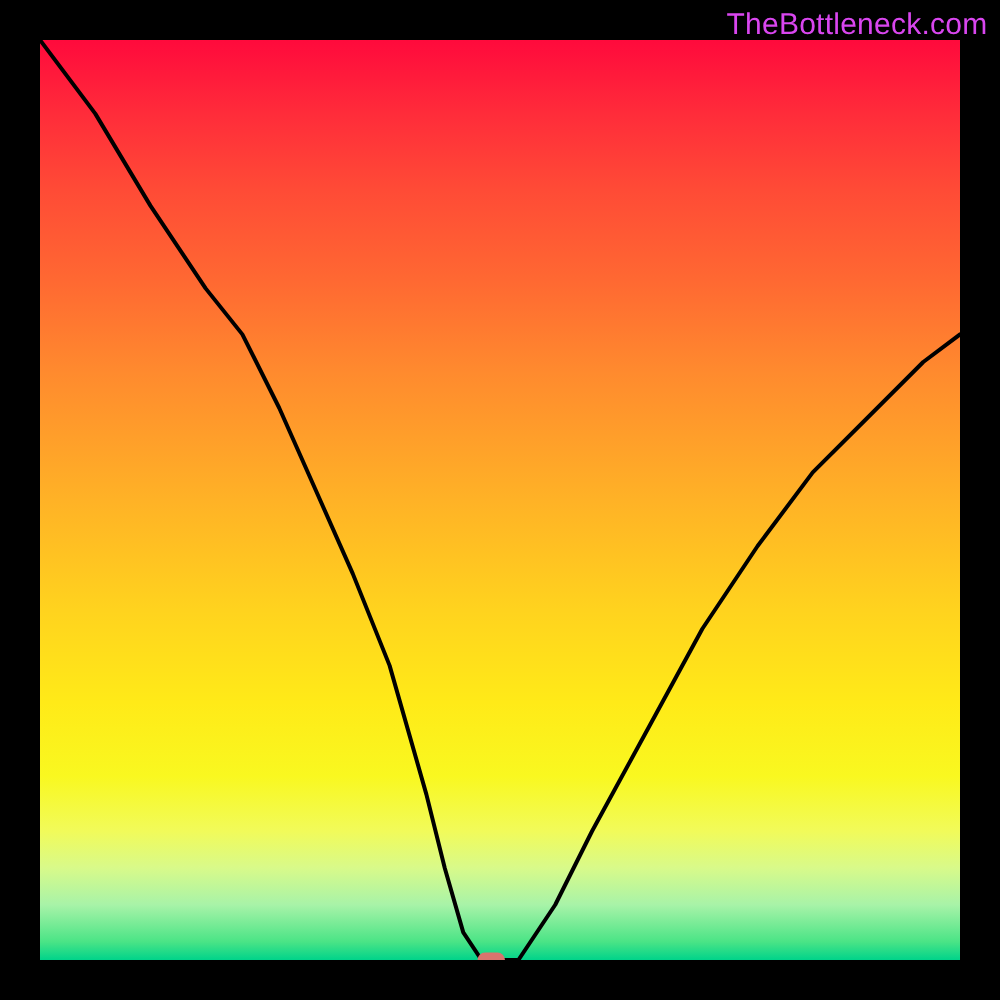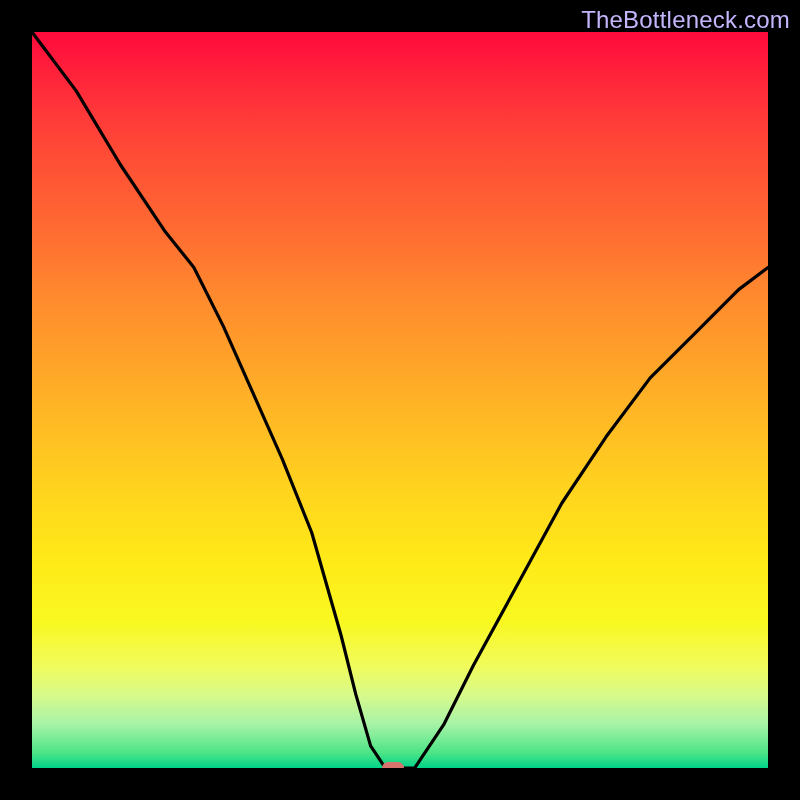--- a/index.html
+++ b/index.html
@@ -55,21 +55,21 @@
     width: 22px;
     height: 12px;
     border-radius: 6px;
     background: #d8746e;
     transform: translate(-50%, -50%);
   }
   .watermark {
     position: absolute;
     top: 6px;
     right: 10px;
-    color: #c4b5fd;
+    color: #d946ef;
     font-size: 24px;
     font-weight: 500;
     letter-spacing: 0.2px;
     text-align: center;
   }
 </style>
 </head>
 <body>
 
 <div class="frame">

